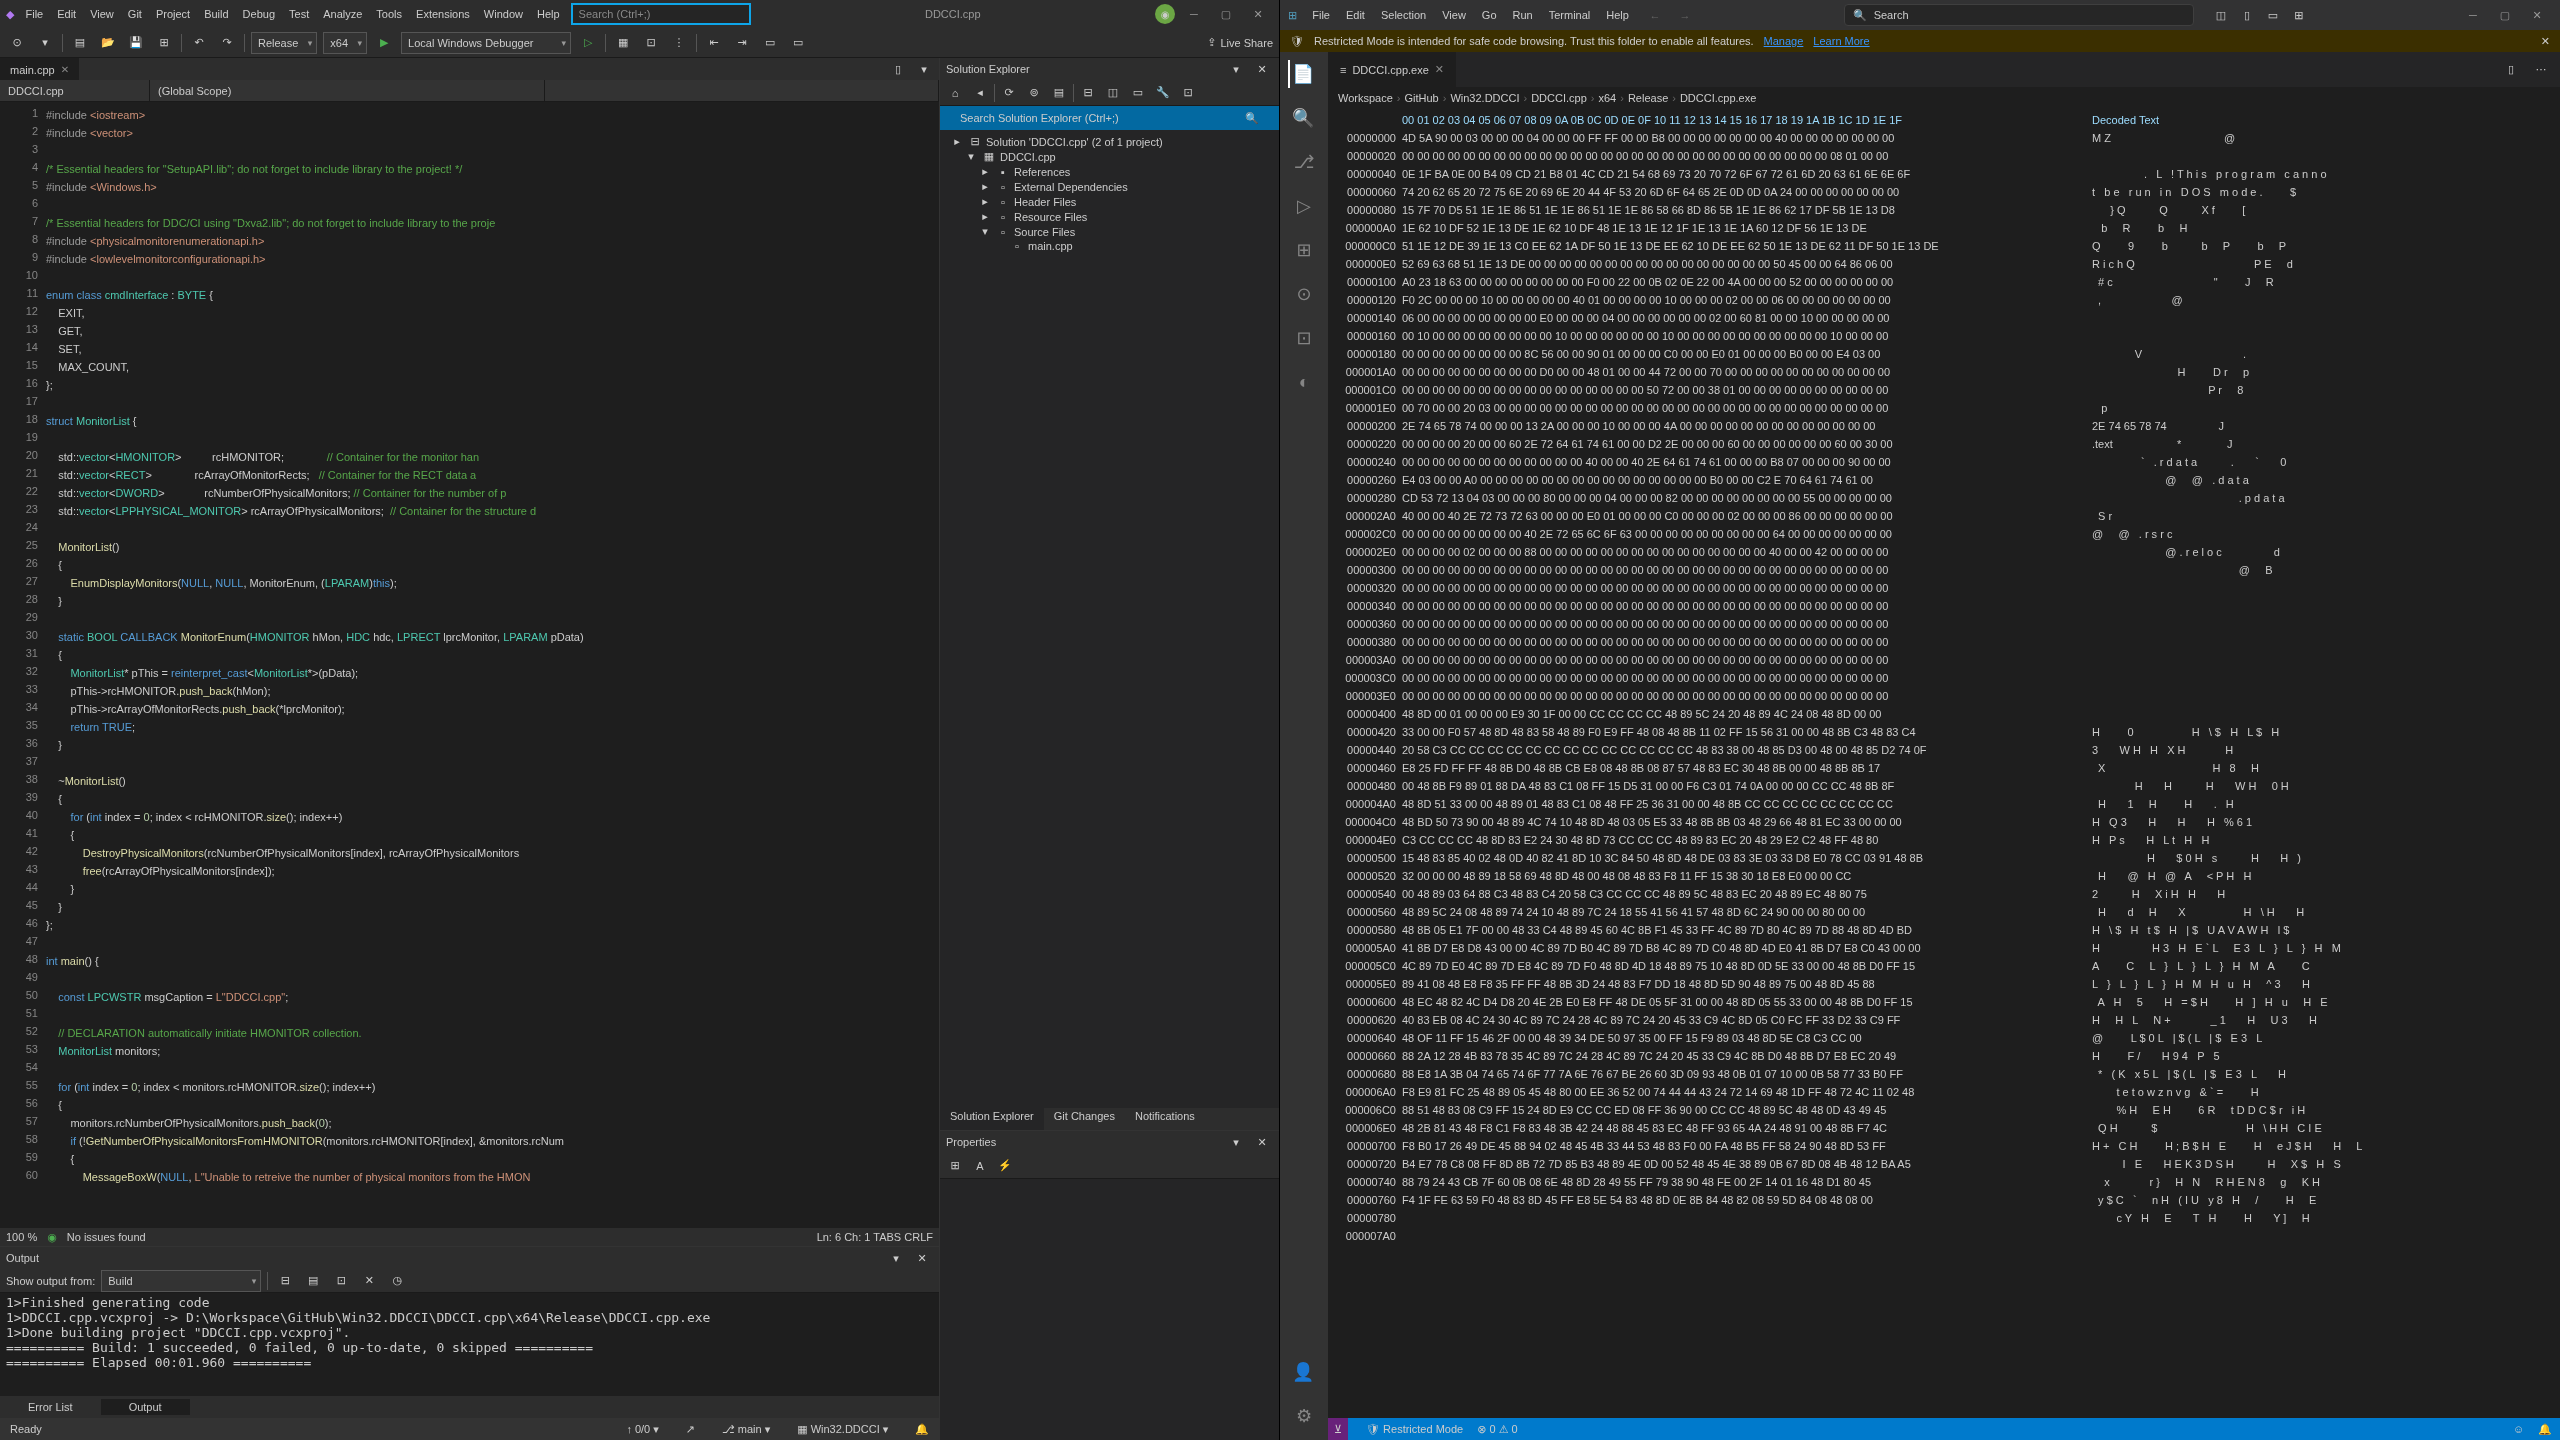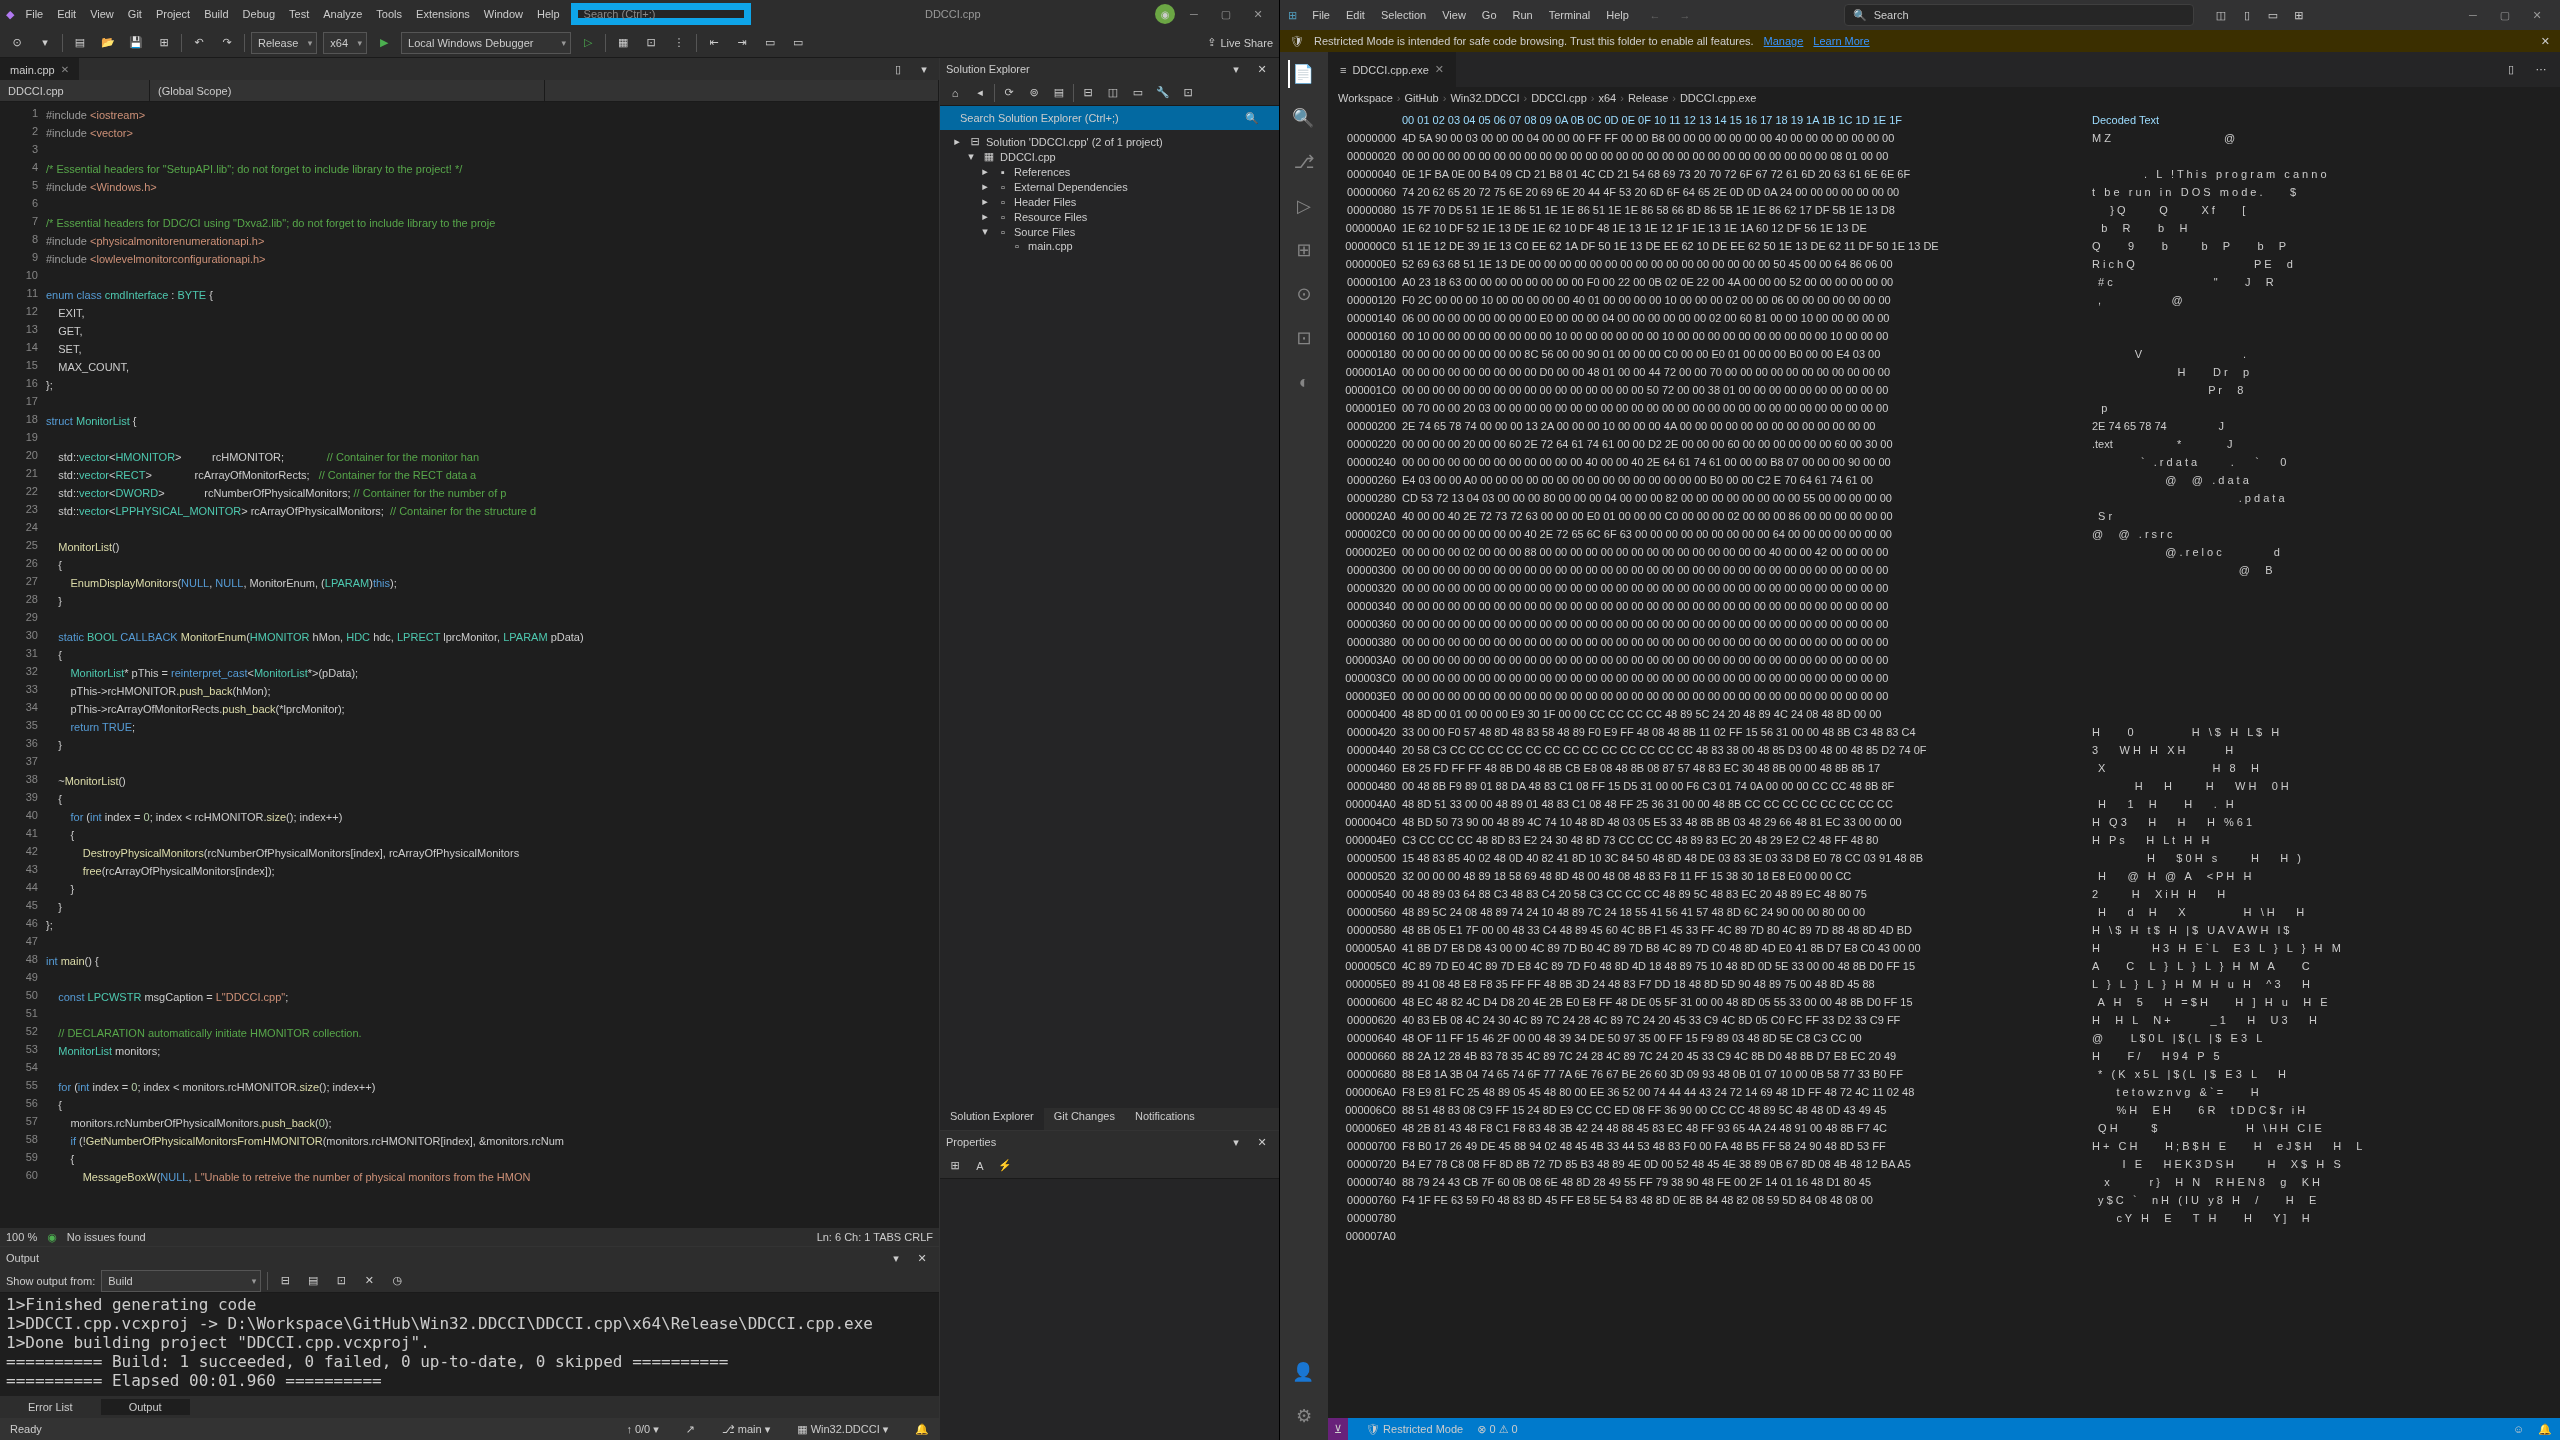--- a/index.html
+++ b/index.html
@@ -11,38 +11,38 @@
 .menu-item{padding:3px 7px;cursor:pointer}
 .title-center{flex:1;text-align:center;color:#999}
 .win-btns{display:flex;gap:2px;margin-left:auto}
 .win-btn{width:30px;height:22px;display:flex;align-items:center;justify-content:center;cursor:pointer;color:#999}
 .toolbar{height:30px;background:#2d2d2d;display:flex;align-items:center;padding:0 6px;gap:6px;border-bottom:1px solid #1a1a1a}
 .tb-btn{width:22px;height:22px;display:flex;align-items:center;justify-content:center;cursor:pointer;color:#ccc}
 .tb-drop{height:22px;background:#333;border:1px solid #555;padding:0 18px 0 6px;display:flex;align-items:center;cursor:pointer;position:relative}
 .tb-drop::after{content:'▾';position:absolute;right:4px;font-size:9px;color:#999}
 .tb-sep{width:1px;height:18px;background:#555}
 .play{color:#4caf50}
-.search-box{height:22px;width:180px;background:#252525;border:7px solid #0ea5e9;padding:0 6px;display:flex;align-items:center;color:#888}
+.search-box{height:22px;width:180px;background:#252525;border:2px solid #0ea5e9;padding:8px 6px;display:flex;align-items:center;color:#888}
 .vs-body{flex:1;display:flex;min-height:0}
 .editor-col{flex:1;display:flex;flex-direction:column;min-width:0}
 .tabrow{height:22px;background:#2d2d2d;display:flex;align-items:stretch}
 .tab{padding:2px 10px;display:flex;align-items:center;gap:6px;background:#1e1e1e;border-top:1px solid #1e1e1e;cursor:pointer}
 .tab.active{background:#1e1e1e;border-top:1px solid #1e1e1e}
 .tab .x{color:#888;font-size:10px}
 .scope{height:22px;background:#333;display:flex;align-items:center;border-bottom:1px solid #1a1a1a}
 .scope-drop{flex:1;padding:0 8px;border-right:1px solid #1a1a1a;height:100%;display:flex;align-items:center;color:#ccc}
 .code{flex:1;overflow:hidden;display:flex;background:#1e1e1e;font-family:Consolas,monospace;font-size:13px;line-height:18px}
 .gutter{width:46px;text-align:right;color:#858585;padding:2px 8px 0 0}
 .src{flex:1;white-space:pre;padding-top:4px;overflow:hidden}
 .kw{color:#569cd6}.ty{color:#4ec9b0}.str{color:#ce9178}.cm{color:#57a64a}.num{color:#b5cea8}.fn{color:#dcdcaa}.pp{color:#9b9b9b}
 .zoom-strip{height:18px;background:#2d2d2d;display:flex;align-items:center;padding:0 6px;gap:10px;color:#999;font-size:10px}
 .output{height:150px;background:#1e1e1e;display:flex;flex-direction:column;border-top:1px solid #333}
 .out-header{height:22px;background:#2d2d2d;display:flex;align-items:center;justify-content:space-between;padding:0 6px}
 .out-tools{height:24px;background:#2d2d2d;display:flex;align-items:center;padding:0 6px;gap:6px;border-bottom:1px solid #1a1a1a}
-.out-text{flex:1;font-family:Consolas,monospace;font-size:16px;padding:2px 6px;overflow:hidden;white-space:pre}
+.out-text{flex:1;font-family:Consolas,monospace;font-size:13px;padding:2px 6px;overflow:hidden;white-space:pre}
 .out-tabs{height:22px;background:#2d2d2d;display:flex;align-items:center}
 .out-tab{padding:2px 28px;cursor:pointer}
 .out-tab.active{background:#1e1e1e}
 .status{height:22px;background:#333;display:flex;align-items:center;padding:0 10px;gap:16px;font-size:11px}
 .status .right{margin-left:auto;display:flex;gap:27px}
 .se-col{width:340px;background:#252526;display:flex;flex-direction:column;border-left:1px solid #333}
 .se-header{height:22px;background:#2d2d2d;display:flex;align-items:center;justify-content:space-between;padding:0 6px}
 .se-tools{height:26px;background:#2d2d2d;display:flex;align-items:center;padding:0 4px;gap:3px;border-bottom:1px solid #1a1a1a}
 .se-search{height:24px;background:#0369a1;display:flex;align-items:center;padding:0 20px;color:#888}
 .se-tree{flex:1;padding:4px 0;font-size:12px}

